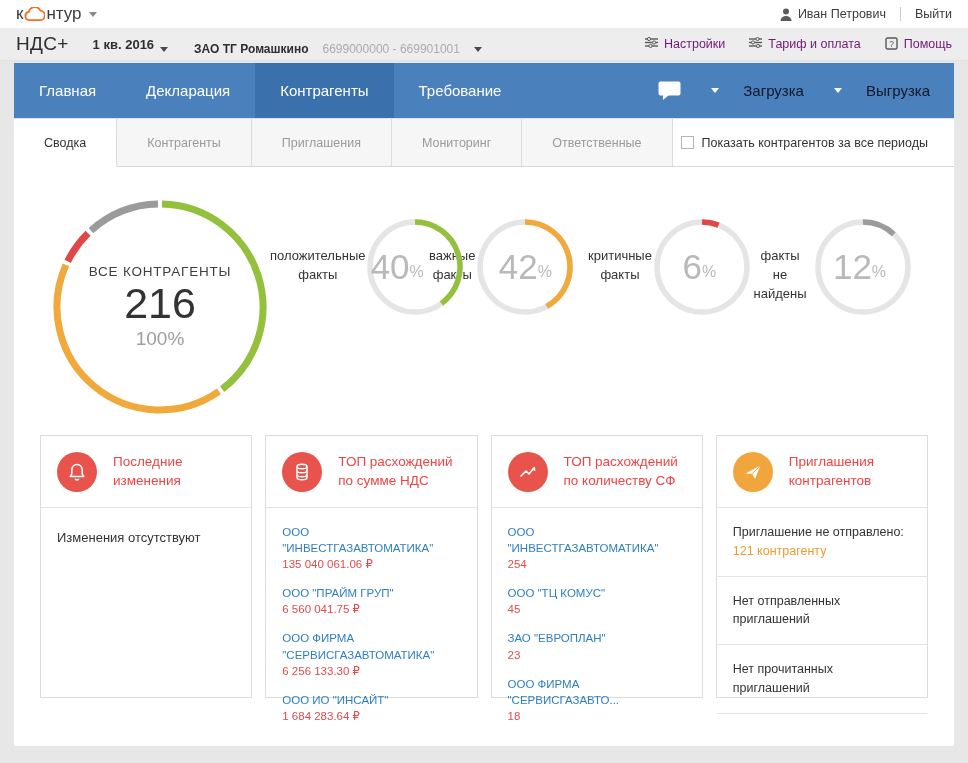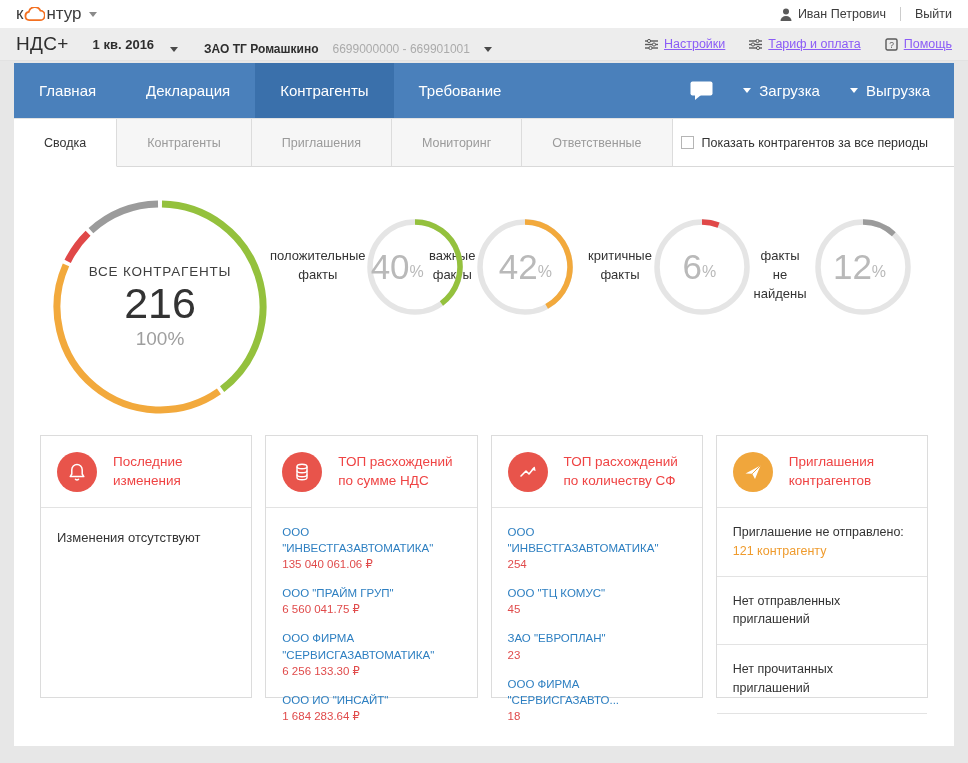--- a/index.html
+++ b/index.html
@@ -19,34 +19,34 @@
            border-top:5px solid #8a8a8a; display:inline-block; }
   .topbar-right { display:flex; align-items:center; font-size:12.5px; color:#3c3c3c; }
   .user { display:flex; align-items:center; gap:6px; cursor:pointer; }
   .tb-divider { width:1px; height:14px; background:#ccc; margin:0 14px; }
   .logout { color:#3c3c3c; cursor:pointer; }
   
   .appbar { height:33px; background:#ededed; border-bottom:1px solid #e2e2e2;
             display:flex; align-items:center; justify-content:space-between; padding:0 16px; }
   .appbar-left { display:flex; align-items:center; }
   .product { font-size:19px; color:#2e2e2e; margin-right:24px; letter-spacing:.3px; }
-  .period { font-weight:bold; font-size:13px; color:#2e2e2e; display:flex; align-items:flex-end; gap:16px;
+  .period { font-weight:bold; font-size:13px; color:#2e2e2e; display:flex; align-items:flex-end; gap:6px;
             margin-right:26px; cursor:pointer; }
   .period .caret, .org .caret { border-top-color:#4a4a4a; }
   .org { display:flex; align-items:center; gap:14px; cursor:pointer;margin-top:10px; }
   .org-name { font-weight:bold; font-size:12px; color:#2e2e2e; }
   .org-codes { font-size:12px; color:#ababab; }
   .appbar-right { display:flex; align-items:center; gap:24px; }
-  .appbar-btn { display:flex; align-items:center; gap:6px; font-size:12.5px; color:#8b5cf6; cursor:pointer;text-decoration:underline; }
+  .appbar-btn { display:flex; align-items:flex-start; gap:6px; font-size:12.5px; color:#701a75; cursor:pointer; }
   
   .mainnav { margin:2px 14px 0 14px; height:55px; background:#4a80bb; display:flex; align-items:stretch; }
   .nav-item { display:flex; align-items:center; padding:0 25px; color:#fff; font-size:15px; cursor:pointer; }
   .nav-item.active { background:#3a70ab; }
   .nav-right { margin-left:auto; display:flex; align-items:center; gap:30px; padding-right:24px; }
-  .nav-btn { display:flex; align-items:center; gap:8px; color:#ffffff; font-size:15px; cursor:pointer; }
+  .nav-btn { display:flex; align-items:center; gap:24px; color:#0f172a; font-size:15px; cursor:pointer; }
   .nav-btn .caret { border-top-color:#fff; }
   .chat-btn { cursor:pointer; display:flex; align-items:center; }
   
   .content { margin:0 14px; background:#fff; min-height:628px; }
   .page-title { font-size:16px; font-weight:normal; color:#333; padding:19px 26px 15px 26px; }
   
   .tabstrip { display:flex; align-items:stretch; border-top:1px solid #e3e3e3;
               border-bottom:1px solid #d9d9d9; height:49px; }
   .tab { display:flex; align-items:center; justify-content:center; padding:0 30px;
          background:#f6f6f6; border-right:1px solid #dcdcdc; color:#9a9a9a;

